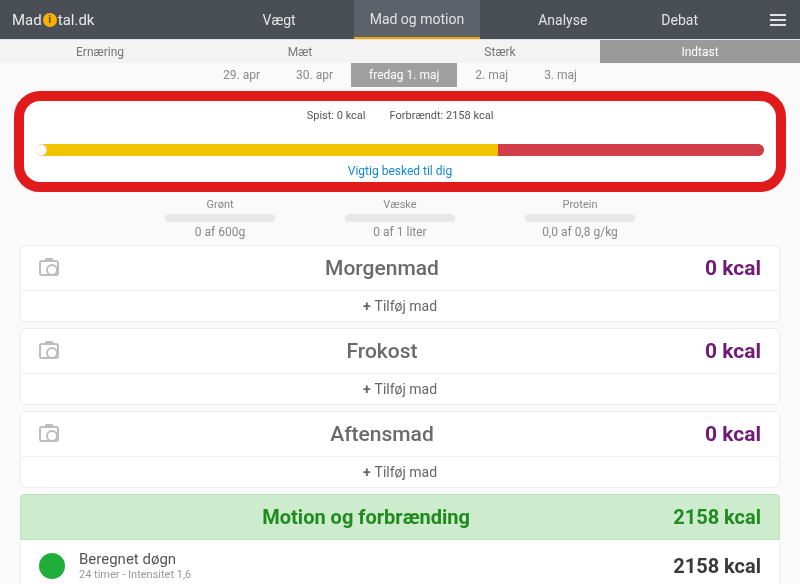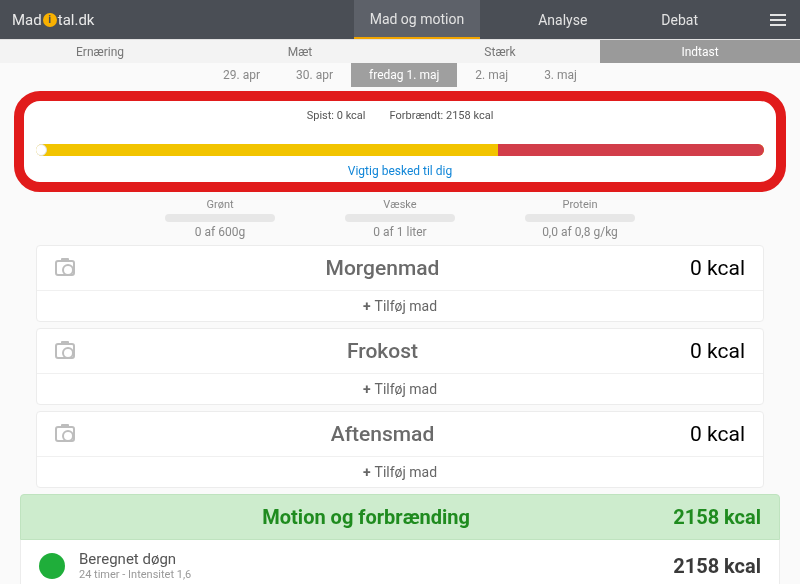--- a/index.html
+++ b/index.html
@@ -28,27 +28,27 @@
   .calbar .marker{width:12px;height:12px;border-radius:50%;background:#fff;border:1px solid #ddd;margin-left:-1px;}
   .calbar .y{height:100%;}
   .calbar .r{background:#d23d4a;height:100%;}
   .msg{display:block;text-align:center;color:#1186d8;font-size:12px;margin-top:8px;cursor:pointer;}
   
   .minis{display:flex;justify-content:center;gap:70px;margin:0 0 4px 0;}
   .mini{width:110px;text-align:center;font-size:12px;color:#888;}
   .mini .lbl{font-size:11px;margin-bottom:3px;}
   .mini .bar{height:8px;border-radius:4px;background:#e7e7e7;margin-bottom:3px;}
   
-  .card{margin:6px 36px;border:1px solid #ececec;border-radius:4px;background:#fff;}
+  .card{margin:6px 20px;border:1px solid #ececec;border-radius:4px;background:#fff;}
   .card-head{display:flex;align-items:center;padding:10px 18px;}
   .cam{width:20px;height:16px;border:2px solid #bdbdbd;border-radius:3px;position:relative;cursor:pointer;}
   .cam:before{content:"";position:absolute;top:-4px;left:4px;width:8px;height:4px;background:#bdbdbd;border-radius:1px;}
   .cam:after{content:"";position:absolute;top:2px;left:5px;width:8px;height:8px;border:2px solid #bdbdbd;border-radius:50%;}
   .meal-title{flex:1;text-align:center;font-size:21px;color:#6a6a6a;font-weight:500;}
-  .kcal{font-size:21px;color:#000000;font-weight:400;}
+  .kcal{font-size:21px;color:#701a75;font-weight:700;}
   .add-row{border-top:1px solid #f0f0f0;text-align:center;font-size:14px;color:#666;padding:7px 0;cursor:pointer;}
   .add-row .plus{font-weight:700;margin-right:4px;}
   
   .motion-head{margin:6px 20px 0 20px;background:#cdeccd;border:1px solid #bfe3bf;border-radius:4px 4px 0 0;display:flex;align-items:center;padding:10px 18px;}
   .motion-title{flex:1;text-align:center;font-size:20px;color:#1f8b1f;font-weight:700;}
   .motion-kcal{font-size:20px;color:#1f8b1f;font-weight:700;}
   .motion-row{margin:0 20px 0 20px;background:#fff;border:1px solid #ececec;border-top:none;display:flex;align-items:center;padding:10px 18px;}
   .dot{width:26px;height:26px;border-radius:50%;background:#1fae3a;margin-right:14px;}
   .motion-row .info .t{font-size:15px;color:#555;}
   .motion-row .info .s{font-size:11px;color:#999;}
@@ -57,20 +57,23 @@
 </head>
 <body>
 
 <div class="topnav">
   <div class="brand">
     <span>Mad</span>
     <span class="o">i</span>
     <span>tal.dk</span>
   </div>
   <div class="flex-spacer"></div>
+  <div class="navitem">
+      <span>Vægt</span>
+    </div>
   <div class="navitem active">
       <span>Mad og motion</span>
     </div>
   <div class="navitem">
       <span>Analyse</span>
     </div>
   <div class="navitem">
       <span>Debat</span>
     </div>
   <div class="burger">

